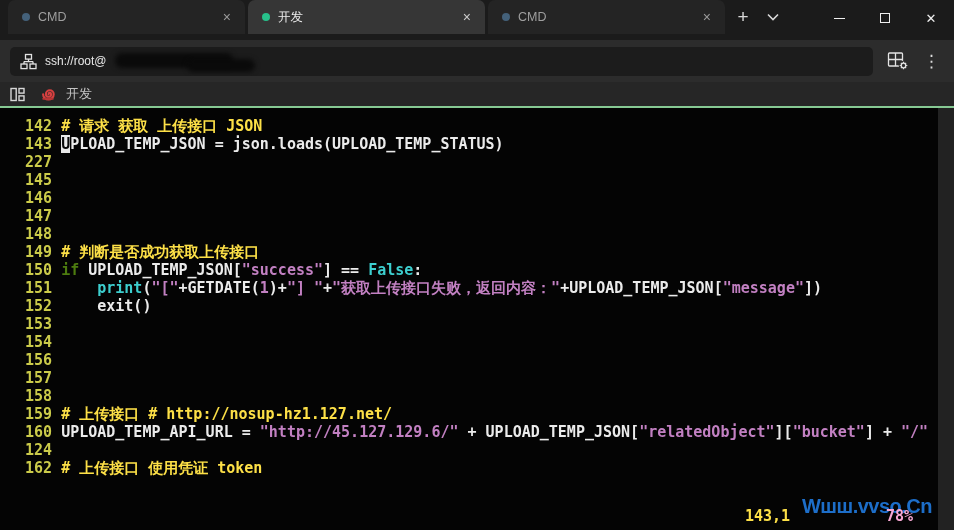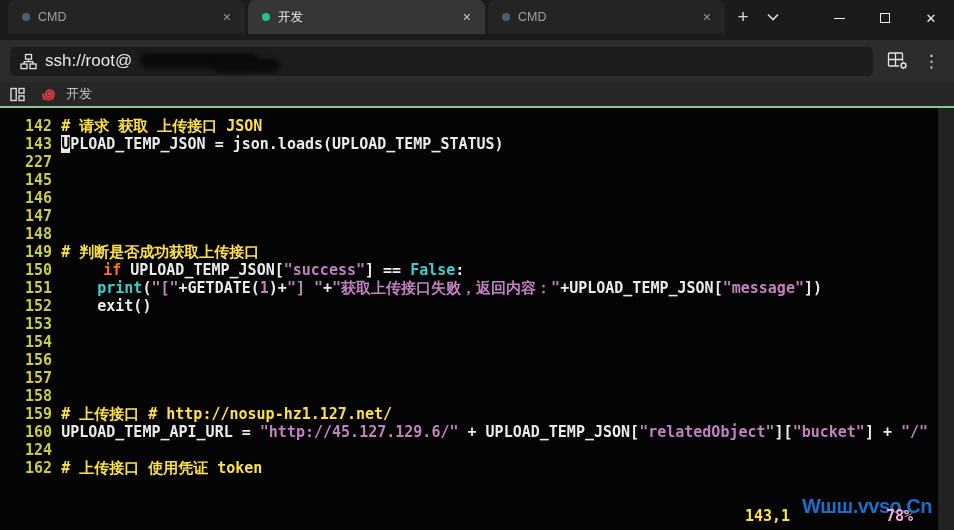--- a/index.html
+++ b/index.html
@@ -20,21 +20,21 @@
                 color:#d8d8d8; font-size:19px; align-self:flex-end; }
   .wincontrols { display:flex; align-items:flex-start; }
   .winbtn { width:46px; height:36px; display:flex; align-items:center; justify-content:center; color:#efefef; }
   .min-glyph { display:inline-block; width:11px; height:1px; background:#efefef; }
   .max-glyph { display:inline-block; width:10px; height:10px; border:1px solid #efefef; }
   .close-glyph { font-size:13px; }
 
   
   .addressbar { height:42px; background:#2c2c2c; display:flex; align-items:center; padding:0 8px 0 10px; gap:8px; }
   .address-input { flex:1; height:29px; background:#1c1c1c; border-radius:5px; display:flex; align-items:center;
-                   padding:0 10px; gap:8px; color:#e6e6e6; font-size:17px; position:relative; overflow:hidden; }
+                   padding:0 10px; gap:8px; color:#e6e6e6; font-size:12px; position:relative; overflow:hidden; }
   .redact-wrap { position:relative; width:150px; height:22px; }
   .redact { position:absolute; background:#0a0a0a; border-radius:7px; filter:blur(2.5px); }
   .redact.r1 { left:0; top:3px; width:118px; height:15px; }
   .redact.r2 { left:72px; top:9px; width:68px; height:13px; }
   .addr-actions { display:flex; align-items:center; gap:14px; padding:0 6px; color:#e6e6e6; }
   .kebab { font-size:17px; letter-spacing:0; color:#dcdcdc; }
 
   
   .sessionbar { height:26px; background:#262626; display:flex; align-items:center; padding:0 10px; gap:14px;
                 border-bottom:2px solid #86c993; }
@@ -42,21 +42,21 @@
 
   
   .terminal { flex:1; background:#040404; position:relative; font-family:"DejaVu Sans Mono", monospace;
               font-size:15px; font-weight:700; line-height:18px; }
   .code-area { position:absolute; left:8px; top:9px; right:18px; }
   .code-line { white-space:pre; height:18px; }
   .lnum   { color:#cbcb4a;margin-left:17px; }
   .seg-c  { color:#fde047;text-align:right; }   
   .seg-p  { color:#ebebeb; }   
   .seg-s  { color:#c280c2; }   
-  .seg-k  { color:#f97316;margin-left:42px; }   
+  .seg-k  { color:#4d7c0f; }   
   .seg-b  { color:#3dcfcf; }   
   .seg-x  { background:#e9e9e9; color:#0a0a0a; } 
   .scroll-strip { position:absolute; top:0; right:0; width:16px; height:100%; background:#222222; }
   .watermark { position:absolute; right:22px; bottom:15px; font-family:"Liberation Sans", sans-serif;
                font-weight:bold; font-size:20px; color:#1d6ec9; letter-spacing:-0.5px; }
   .ruler-pos { position:absolute; left:745px; bottom:5px; color:#fde047; }
   .ruler-pct { position:absolute; left:886px; bottom:5px; color:#f9a8d4; }
 
   .icon-svg { display:block; }
 </style>

